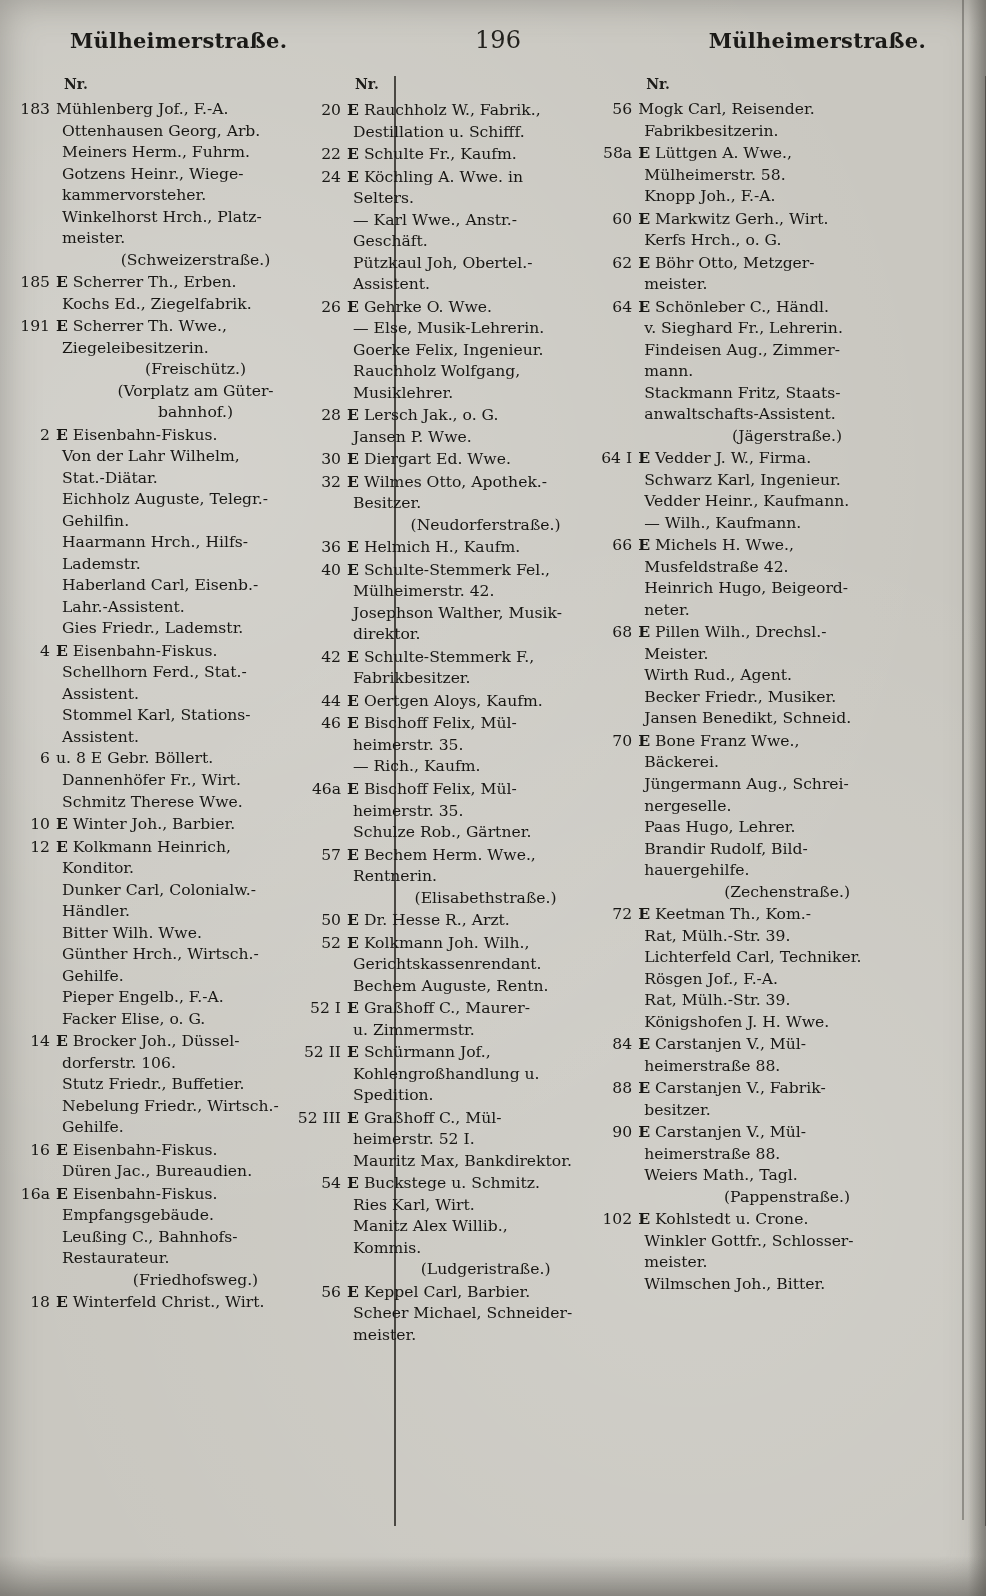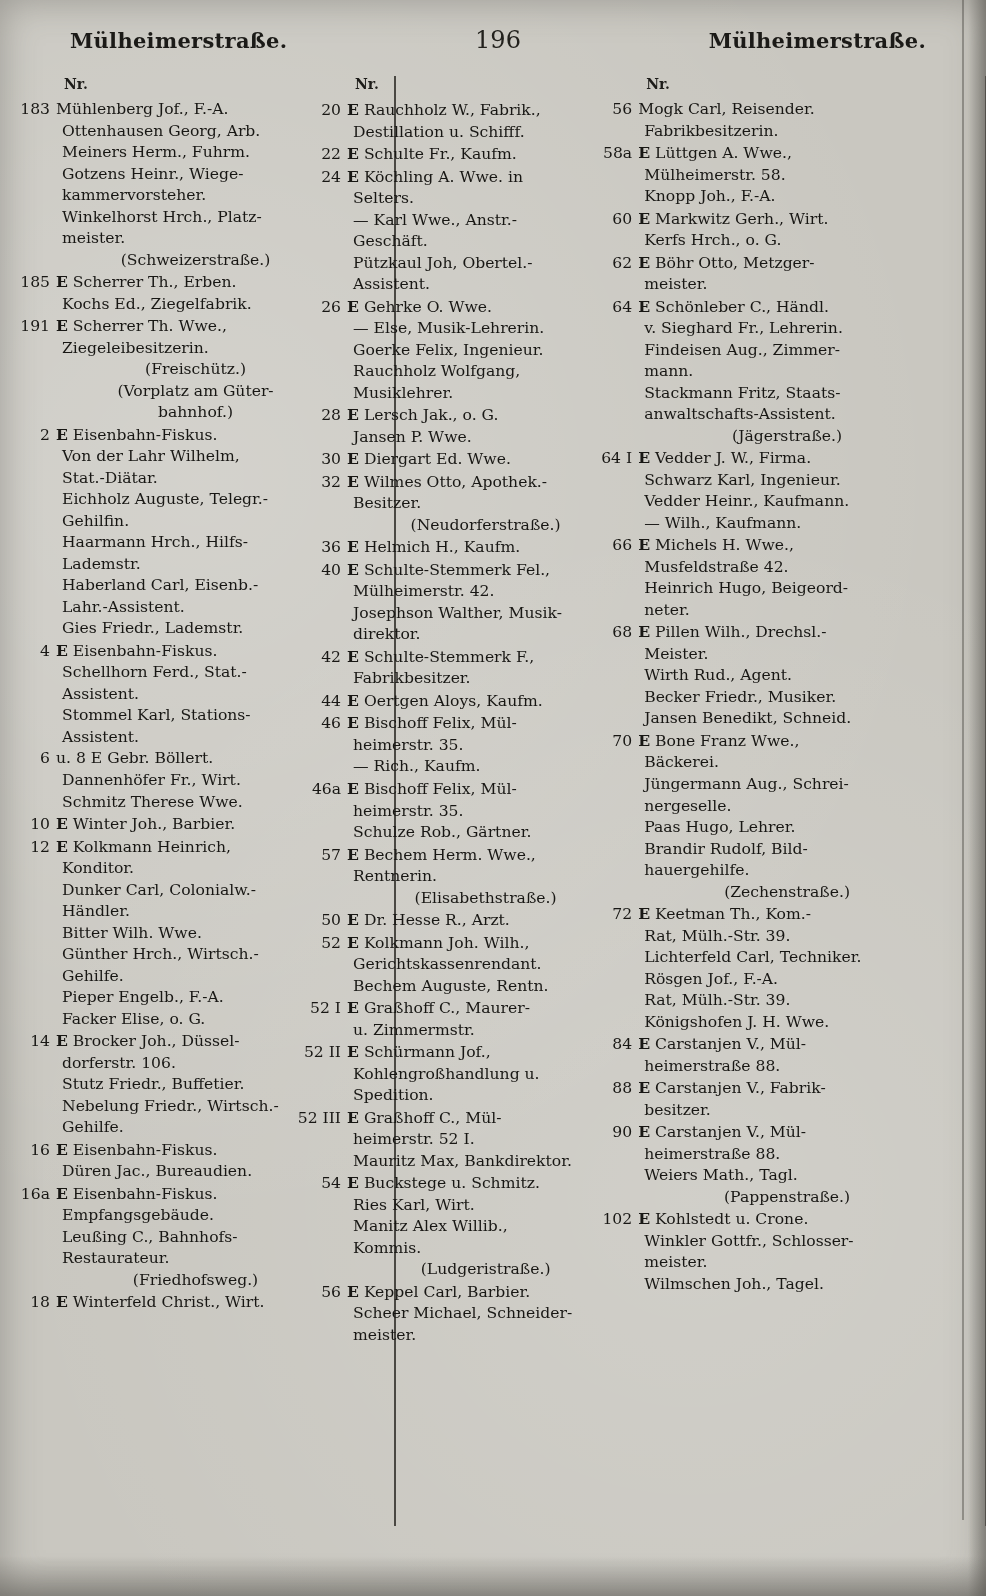--- a/index.html
+++ b/index.html
@@ -347,21 +347,21 @@
           <li class="cont">heimerstraße 88.</li>
           <li class="entry"><span class="num">88</span><span class="e">E</span> <span>Carstanjen V., Fabrik-</span></li>
           <li class="cont">besitzer.</li>
           <li class="entry"><span class="num">90</span><span class="e">E</span> <span>Carstanjen V., Mül-</span></li>
           <li class="cont">heimerstraße 88.</li>
           <li class="cont">Weiers Math., Tagl.</li>
           <li class="street">(Pappenstraße.)</li>
           <li class="entry"><span class="num">102</span><span class="e">E</span> <span>Kohlstedt u. Crone.</span></li>
           <li class="cont">Winkler Gottfr., Schlosser-</li>
           <li class="cont">meister.</li>
-          <li class="cont">Wilmschen Joh., Tagel.</li>
+          <li class="cont">Wilmschen Joh., Bitter.</li>
         </ul>
     </div>
 
   </div>
 
   <div class="right-edge"></div>
   <div class="spine-line"></div>
   <div class="bottom-shadow"></div>
 </div>
 

